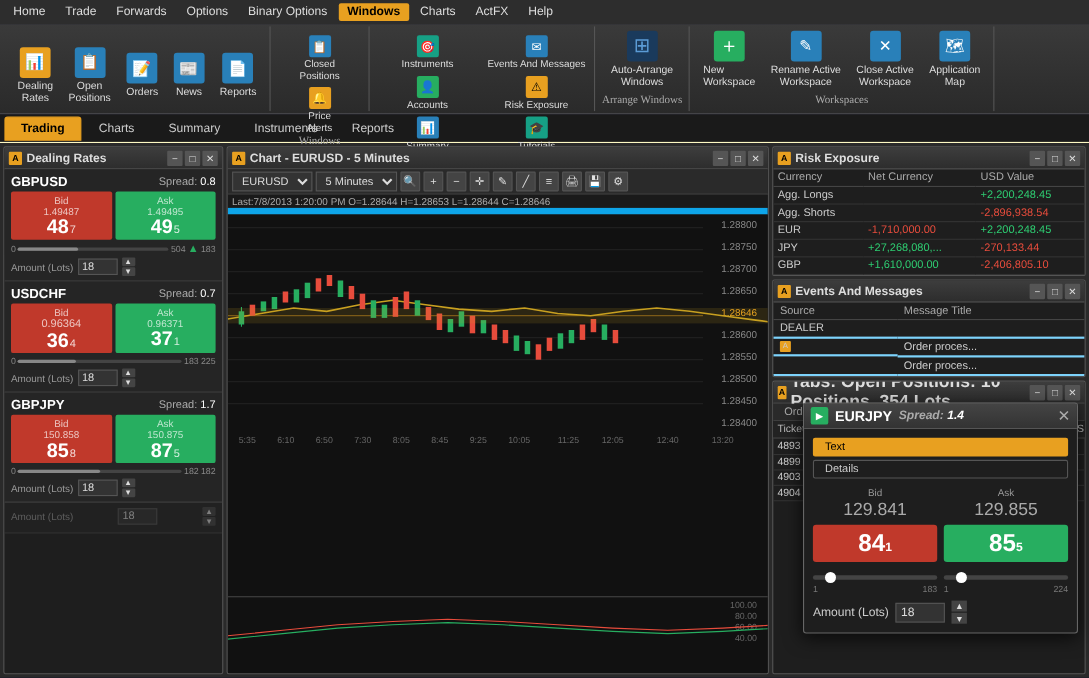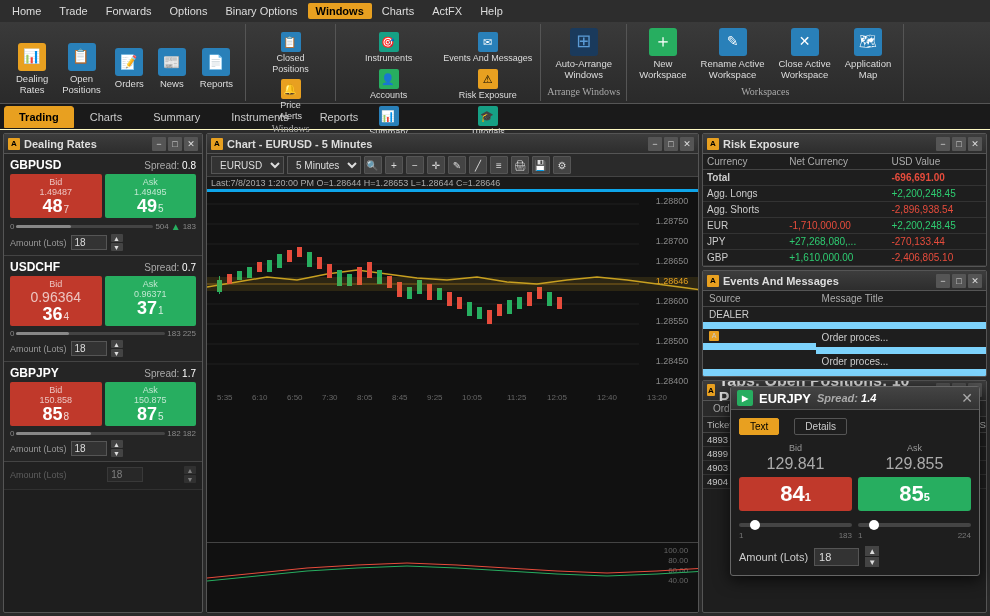--- a/index.html
+++ b/index.html
@@ -369,21 +369,21 @@
       justify-content: center;
       font-size: 10px;
       cursor: pointer;
       color: #ddd;
     }
     .chart-info-bar {
       background: #1a1a1a;
       font-size: 9px;
       color: #aaa;
       padding: 1px 4px;
-      border-bottom: 3px solid #0ea5e9;
+      border-bottom: 6px solid #0ea5e9;
     }
     .chart-stochastic {
       height: 70px;
       border-top: 1px solid #444;
       background: #111;
       position: relative;
     }
     .stoch-label {
       font-size: 9px;
       color: #999;
@@ -434,21 +434,21 @@
     }
     .events-table th {
       color: #aaa;
       text-align: left;
       padding: 2px 6px;
       border-bottom: 1px solid #444;
       font-weight: normal;
     }
     .events-table td {
       padding: 2px 6px;
-      border-bottom: 7px solid #7dd3fc;
+      border-bottom: 2px solid #7dd3fc;
       color: #ccc;
     }
 
     
     .positions-panel {
       flex: 1;
       min-height: 0;
     }
     .positions-tabs {
       display: flex;
@@ -536,22 +536,23 @@
     .deal-ticket-close {
       cursor: pointer;
       color: #aaa;
       font-size: 14px;
     }
     .deal-ticket-body {
       padding: 8px;
     }
     .deal-ticket-tabs {
       display: flex;
-      gap: 15px;
+      gap: 3px;
       margin-bottom: 8px;
+      flex-direction: column;
     }
     .dt-tab {
       padding: 2px 10px;
       font-size: 10px;
       border-radius: 2px;
       cursor: pointer;
       border: 1px solid #555;
       color: #ccc;
     }
     .dt-tab.active {
@@ -781,21 +782,21 @@
 Windows</span>
       </div>
     </div>
     <div class="ribbon-section-label">Arrange Windows</div>
   </div>
 
   <div class="ribbon-group">
     <div class="ribbon-buttons-row">
       <div class="ribbon-btn">
         <div class="ribbon-btn-icon green" style="font-size:18px;">＋</div>
-        <span style="white-space:pre-line;text-align:center;">New
+        <span style="white-space:pre-line;text-align:left;">New
 Workspace</span>
       </div>
       <div class="ribbon-btn">
         <div class="ribbon-btn-icon blue">✎</div>
         <span style="white-space:pre-line;text-align:center;">Rename Active
 Workspace</span>
       </div>
       <div class="ribbon-btn">
         <div class="ribbon-btn-icon blue">✕</div>
         <span style="white-space:pre-line;text-align:center;">Close Active
@@ -877,21 +878,21 @@
     </div>
 
     <div class="rate-card">
       <div class="rate-card-header">
         <div class="rate-symbol">USDCHF</div>
         <div class="rate-spread">Spread: <span>0.7</span></div>
       </div>
       <div class="rate-prices">
         <div class="rate-bid">
           <div class="rate-label">Bid</div>
-          <div style="font-size:14px;color:rgba(255,255,255,0.7)">0.96364</div>
+          <div style="font-size:10px;color:rgba(255,255,255,0.7)">0.96364</div>
           <div style="display:flex;align-items:baseline;justify-content:center;gap:1px">
             <span class="rate-value-main">36</span>
             <span class="rate-value-sub">4</span>
           </div>
         </div>
         <div class="rate-ask">
           <div class="rate-label">Ask</div>
           <div style="font-size:9px;color:rgba(255,255,255,0.7)">0.96371</div>
           <div style="display:flex;align-items:baseline;justify-content:center;gap:1px">
             <span class="rate-value-main">37</span>
@@ -1110,25 +1111,20 @@
       </div>
       <table class="risk-table">
         <thead>
           <tr>
             <th>Currency</th>
             <th>Net Currency</th>
             <th>USD Value</th>
           </tr>
         </thead>
         <tbody>
-          <tr class="risk-total-row">
-            <td>Total</td>
-            <td></td>
-            <td class="val-neg">-696,691.00</td>
-          </tr>
           <tr>
             <td>Agg. Longs</td>
             <td></td>
             <td class="val-pos">+2,200,248.45</td>
           </tr>
           <tr>
             <td>Agg. Shorts</td>
             <td></td>
             <td class="val-neg">-2,896,938.54</td>
           </tr>

